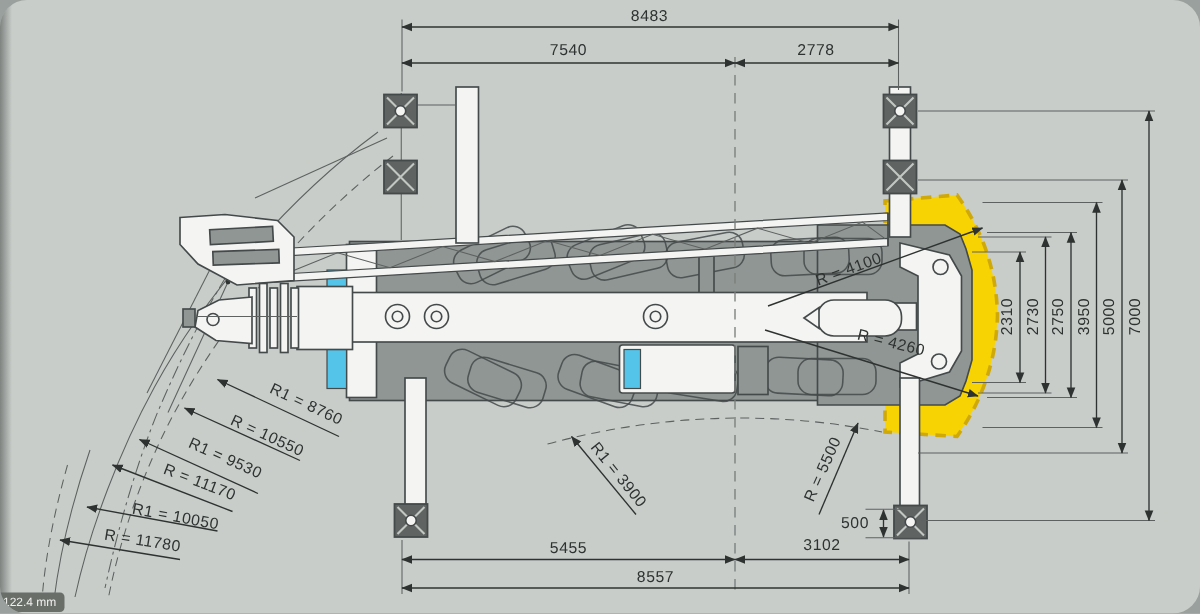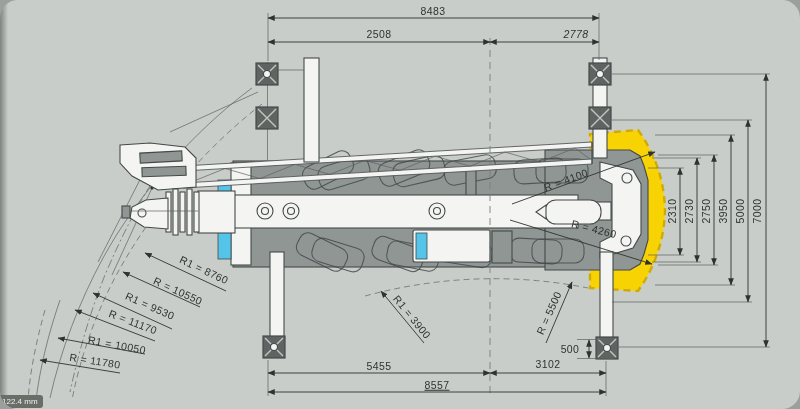--- a/index.html
+++ b/index.html
@@ -206,33 +206,33 @@
     <path class="dimln" d="M58,338 L145,354" marker-start="url(#ah)"></path>
     <path class="dimln" d="M40,360 L120,373" marker-start="url(#ah)"></path>
     <path class="dimln" d="M381,291 L424,343" marker-start="url(#ah)"></path>
     <path class="dimln" d="M572,282 L546,343" marker-start="url(#ah)"></path>
     <path class="dimln" d="M512,204 L655,152" marker-end="url(#ah)"></path>
     <path class="dimln" d="M510,220 L652,264" marker-end="url(#ah)"></path>
   </g>
 </svg>
 
 <span class="dim" style="left:433px;top:11px;transform:translate(-50%,-50%);">8483</span>
-<span class="dim" style="left:379px;top:34px;transform:translate(-50%,-50%);">2508</span>
-<span class="dim" style="left:576px;top:34px;transform:translate(-50%,-50%);font-style:italic;">2778</span>
+<span class="dim" style="left:379px;top:34px;transform:translate(-50%,-50%);">7540</span>
+<span class="dim" style="left:544px;top:34px;transform:translate(-50%,-50%);">2778</span>
 
 <span class="dim" style="left:672px;top:211px;transform:translate(-50%,-50%) rotate(-90deg);">2310</span>
 <span class="dim" style="left:689px;top:211px;transform:translate(-50%,-50%) rotate(-90deg);">2730</span>
 <span class="dim" style="left:706px;top:211px;transform:translate(-50%,-50%) rotate(-90deg);">2750</span>
 <span class="dim" style="left:723px;top:211px;transform:translate(-50%,-50%) rotate(-90deg);">3950</span>
 <span class="dim" style="left:740px;top:211px;transform:translate(-50%,-50%) rotate(-90deg);">5000</span>
 <span class="dim" style="left:757px;top:211px;transform:translate(-50%,-50%) rotate(-90deg);">7000</span>
 
 <span class="dim" style="left:379px;top:366px;transform:translate(-50%,-50%);">5455</span>
 <span class="dim" style="left:548px;top:364px;transform:translate(-50%,-50%);">3102</span>
-<span class="dim" style="left:437px;top:385px;transform:translate(-50%,-50%);text-decoration:underline;">8557</span>
+<span class="dim" style="left:437px;top:385px;transform:translate(-50%,-50%);">8557</span>
 <span class="dim" style="left:570px;top:349px;transform:translate(-50%,-50%);">500</span>
 
 <span class="dim" style="left:204px;top:270px;transform:translate(-50%,-50%) rotate(25deg);">R1 = 8760</span>
 <span class="dim" style="left:178px;top:291px;transform:translate(-50%,-50%) rotate(24.5deg);">R = 10550</span>
 <span class="dim" style="left:150px;top:306px;transform:translate(-50%,-50%) rotate(24deg);">R1 = 9530</span>
 <span class="dim" style="left:133px;top:322px;transform:translate(-50%,-50%) rotate(21deg);">R = 11170</span>
 <span class="dim" style="left:117px;top:345px;transform:translate(-50%,-50%) rotate(10.5deg);">R1 = 10050</span>
 <span class="dim" style="left:95px;top:361px;transform:translate(-50%,-50%) rotate(9deg);">R = 11780</span>
 
 <span class="dim" style="left:412px;top:317px;transform:translate(-50%,-50%) rotate(51deg);">R1 = 3900</span>

